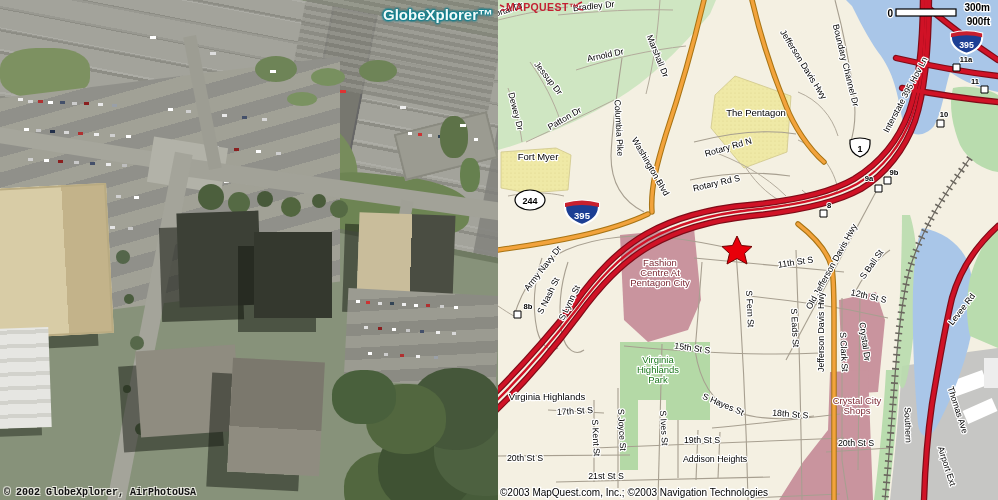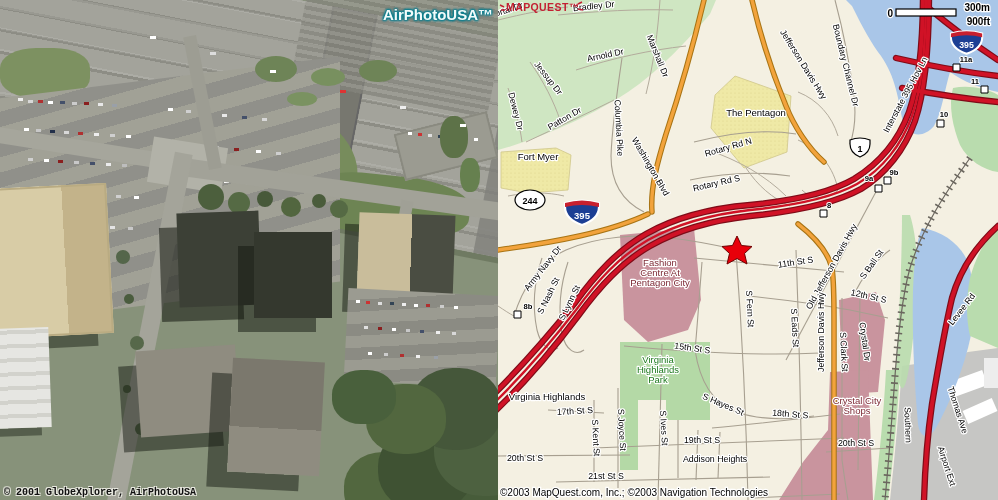--- a/index.html
+++ b/index.html
@@ -125,22 +125,22 @@
     <div class="b2"></div>
     <div class="b3"></div>
     <div class="b4"></div>
     <div class="b5"></div>
     <div class="b6"></div>
     <div class="b7"></div>
     <div class="lot-r"></div>
     <div class="cars-r"></div>
     <div class="trees2"></div>
     <div class="veh"></div>
-    <div class="gx-logo">AirPhotoUSA™</div>
-    <div class="aerial-copy">© 2001 GlobeXplorer, AirPhotoUSA</div>
+    <div class="gx-logo">GlobeXplorer™</div>
+    <div class="aerial-copy">© 2002 GlobeXplorer, AirPhotoUSA</div>
   </div>
 
   <div class="mappane">
     <svg width="500" height="500" viewBox="0 0 500 500">
 
       <rect x="0" y="0" width="500" height="500" fill="#f4f0e2"></rect>
 
       <defs>
         <pattern id="ydots" width="4" height="4" patternUnits="userSpaceOnUse">
           <rect width="4" height="4" fill="#efe9a6"></rect>

